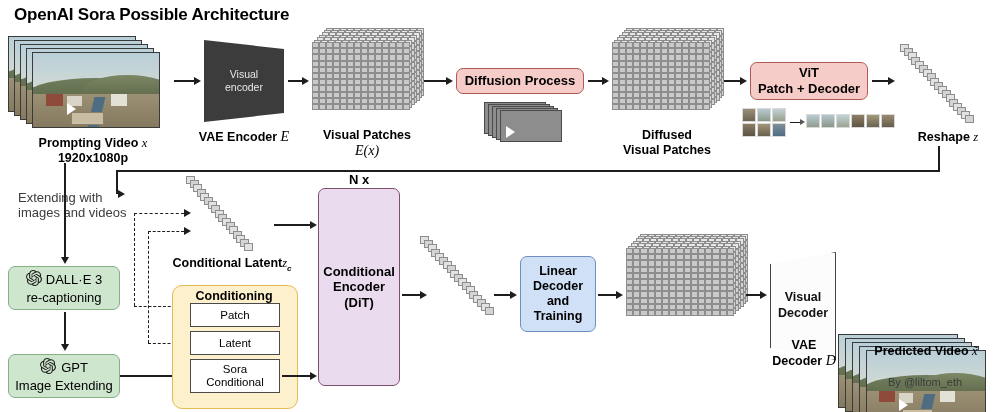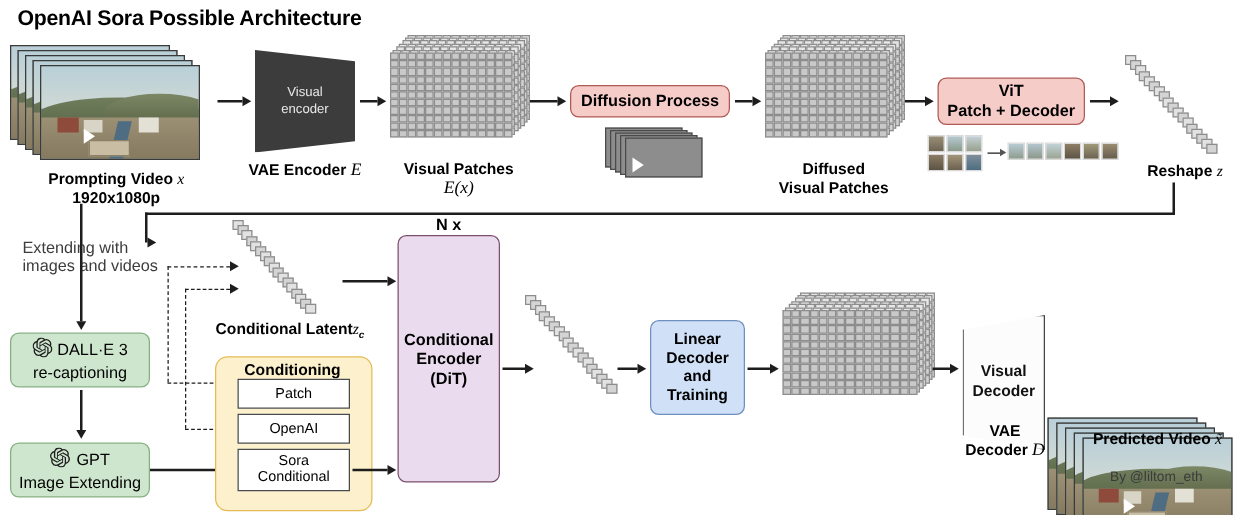--- a/index.html
+++ b/index.html
@@ -929,21 +929,21 @@
 
 <div class="ln" style="left:120px;top:375px;width:60px;height:2px;"></div>
 <div class="ah ah-r" style="left:180px;top:371.5px;"></div>
 
 <div class="abs yellow" style="left:172px;top:285px;width:124px;height:122px;"></div>
 <div class="abs cap" style="left:172px;top:289px;width:124px;">Conditioning</div>
 <div class="abs wbox" style="left:190px;top:303px;width:90px;height:24px;">
   <span>Patch</span>
 </div>
 <div class="abs wbox" style="left:190px;top:331px;width:90px;height:24px;">
-  <span>OpenAI</span>
+  <span>Latent</span>
 </div>
 <div class="abs wbox" style="left:190px;top:359px;width:90px;height:34px;flex-direction:column;">
   <span>Sora</span>
   <span>Conditional</span>
 </div>
 
 <div class="ln" style="left:274px;top:224px;width:36px;height:2px;"></div>
 <div class="ah ah-r" style="left:310px;top:220.5px;"></div>
 
 <div class="ln" style="left:282px;top:375px;width:28px;height:2px;"></div>

